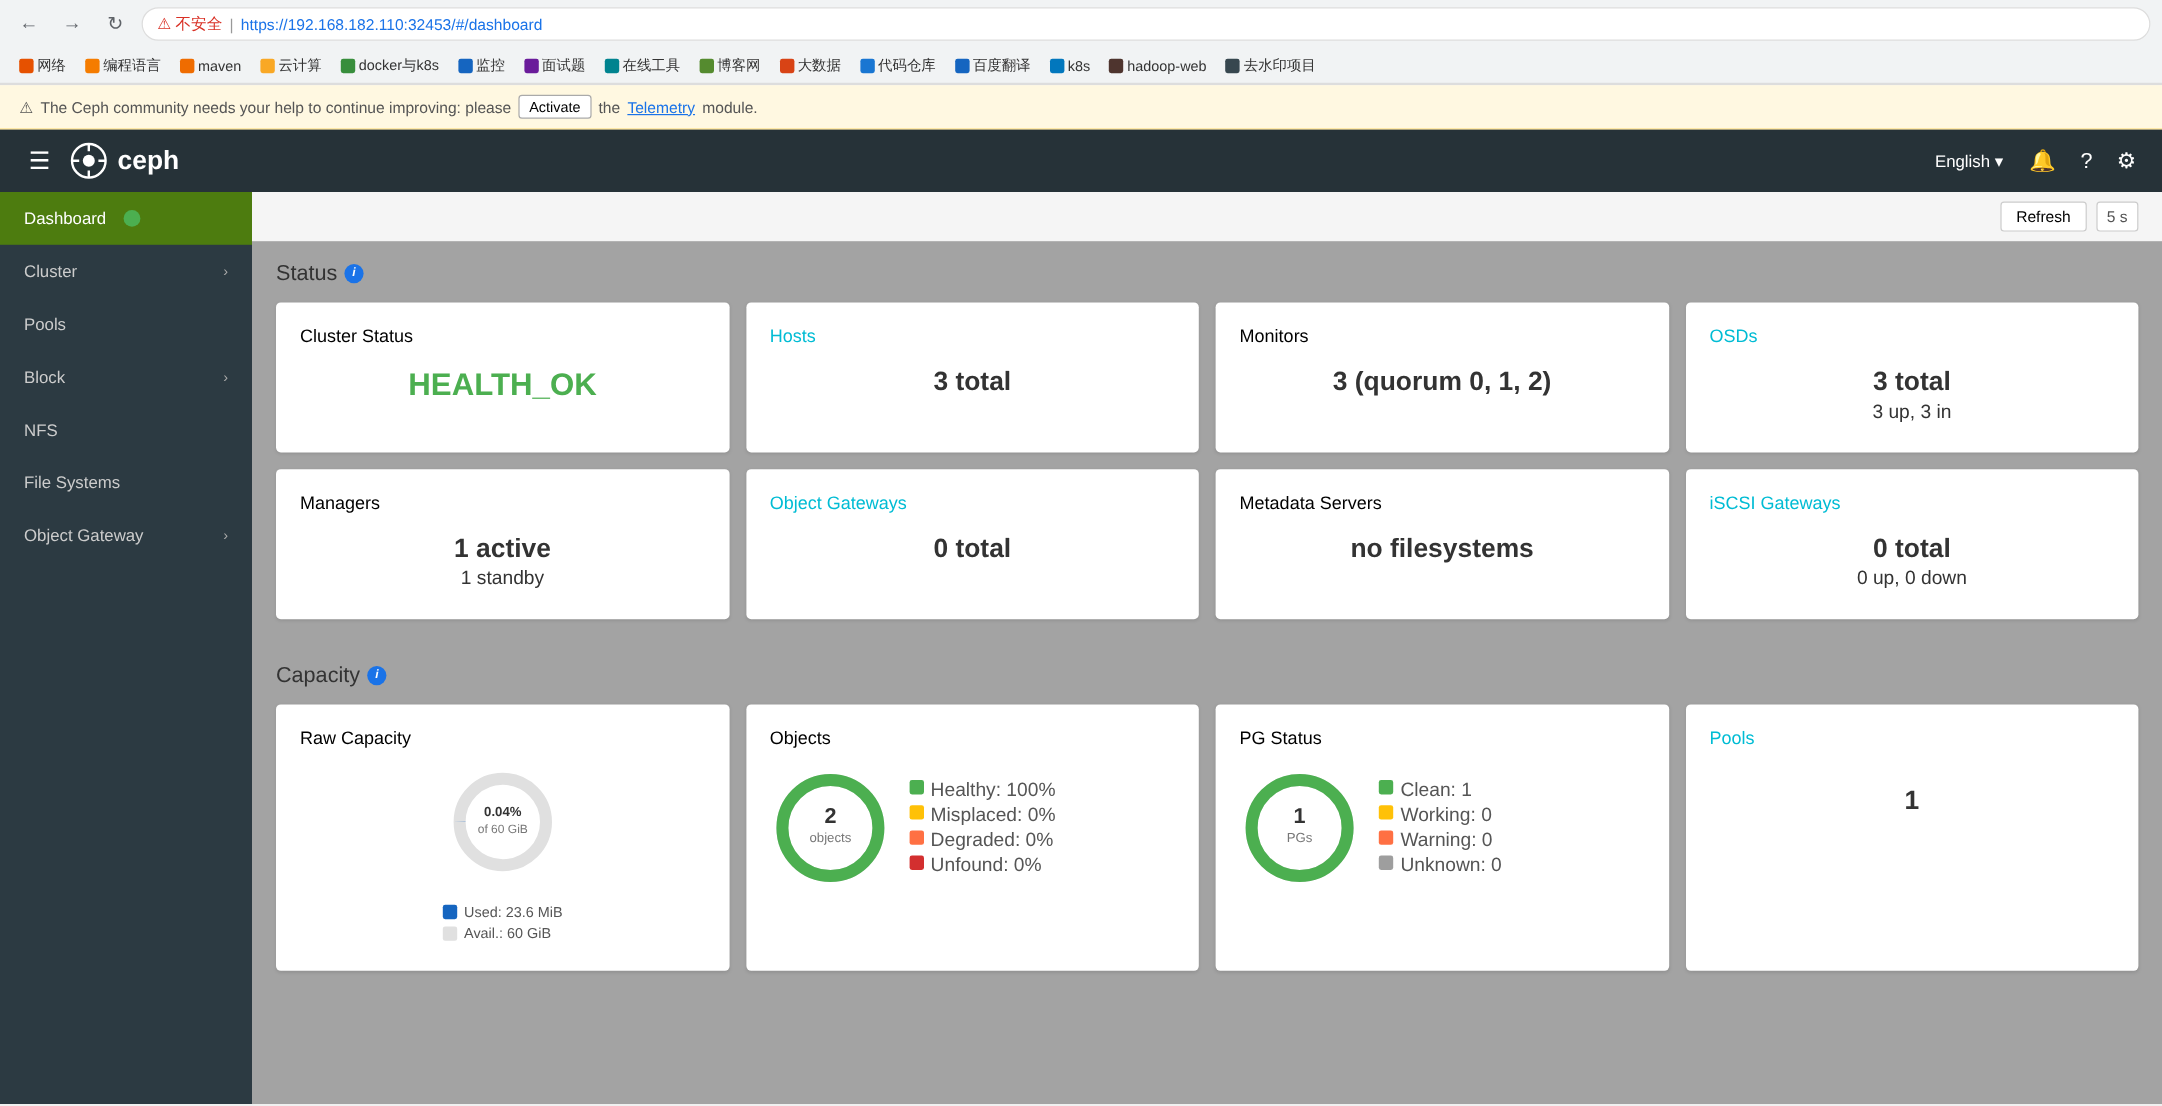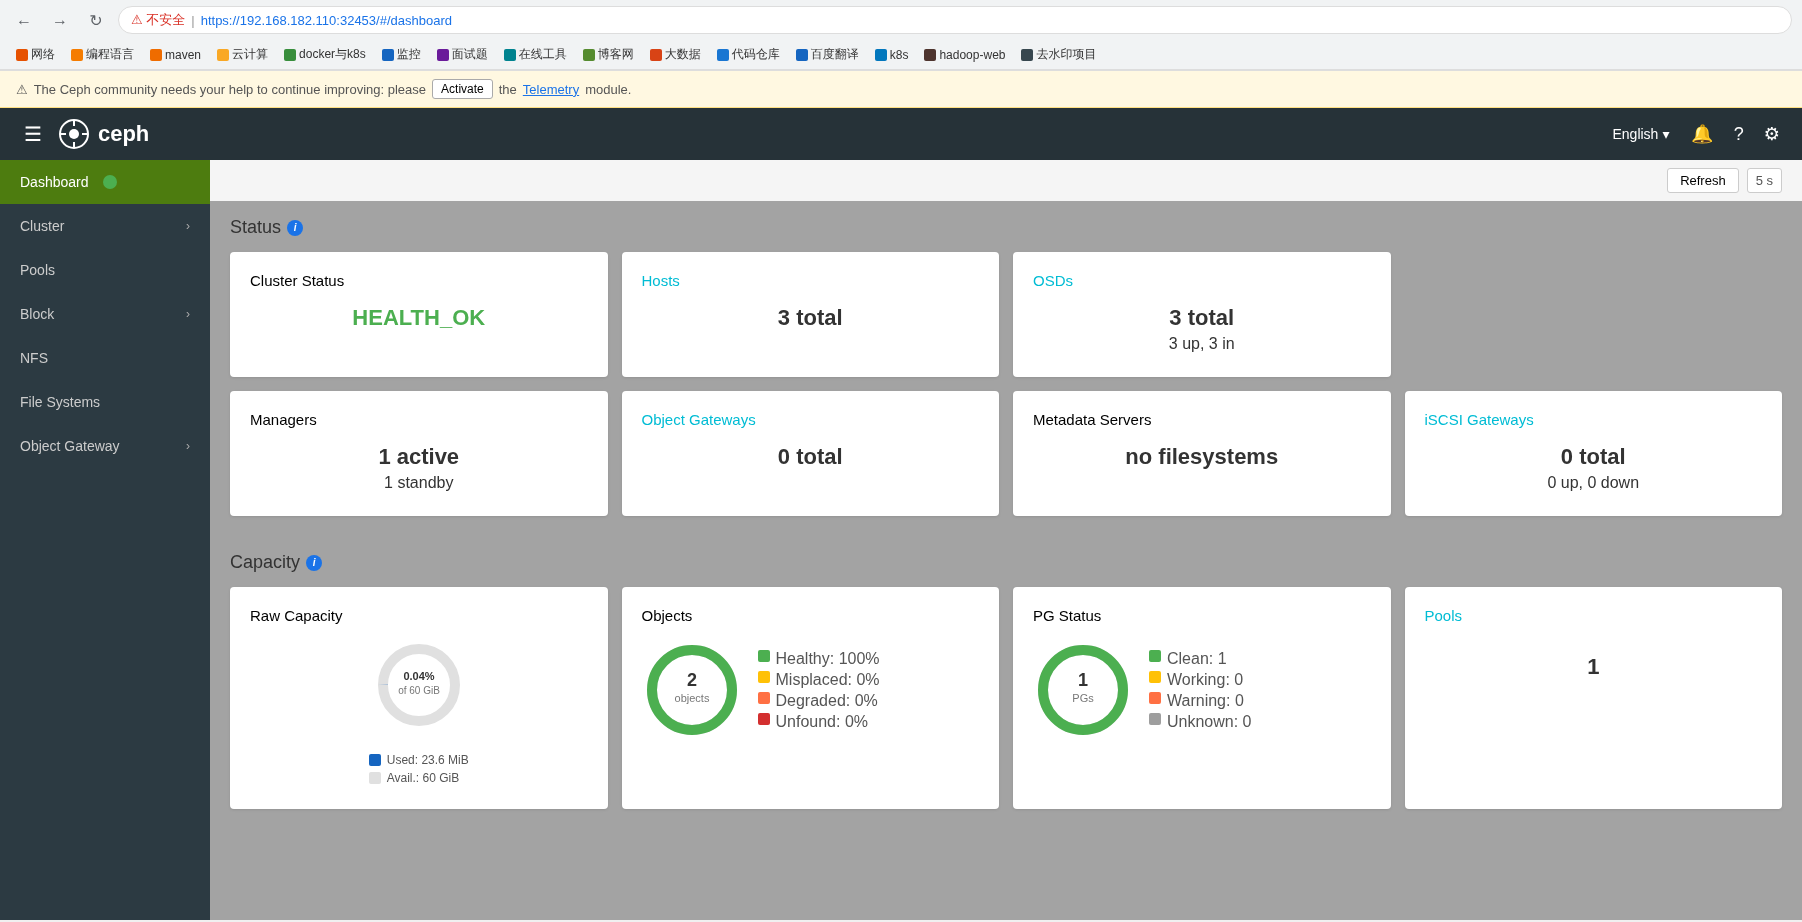--- a/index.html
+++ b/index.html
@@ -248,21 +248,21 @@
       font-size: 16px;
       color: #333;
       text-align: center;
     }
     .card-value.large {
       font-size: 22px;
       font-weight: bold;
     }
     .card-value.health-ok {
       color: #4caf50;
-      font-size: 22px;
+      font-size: 26px;
       font-weight: bold;
     }
     .card-value-line { margin: 4px 0; }
 
     
     .capacity-grid {
       display: grid;
       grid-template-columns: repeat(4, 1fr);
       gap: 14px;
     }
@@ -487,20 +487,24 @@
         <div class="cards-grid" id="status-cards-row1">
             <div class="card">
               <div class="card-title">Cluster Status</div>
               <div class="card-value health-ok">HEALTH_OK</div>
             </div>
             <div class="card">
               <div class="card-title link">Hosts</div>
               <div class="card-value large">3 total</div>
             </div>
             <div class="card">
+              <div class="card-title">Monitors</div>
+              <div class="card-value large">3 (quorum 0, 1, 2)</div>
+            </div>
+            <div class="card">
               <div class="card-title link">OSDs</div>
               <div class="card-value large">3 total</div>
               <div class="card-value card-value-line">3 up, 3 in</div>
             </div>
           </div>
         <div class="cards-grid" id="status-cards-row2" style="margin-top:14px;">
             <div class="card">
               <div class="card-title">Managers</div>
               <div class="card-value large">1 active</div>
               <div class="card-value card-value-line">1 standby</div>

